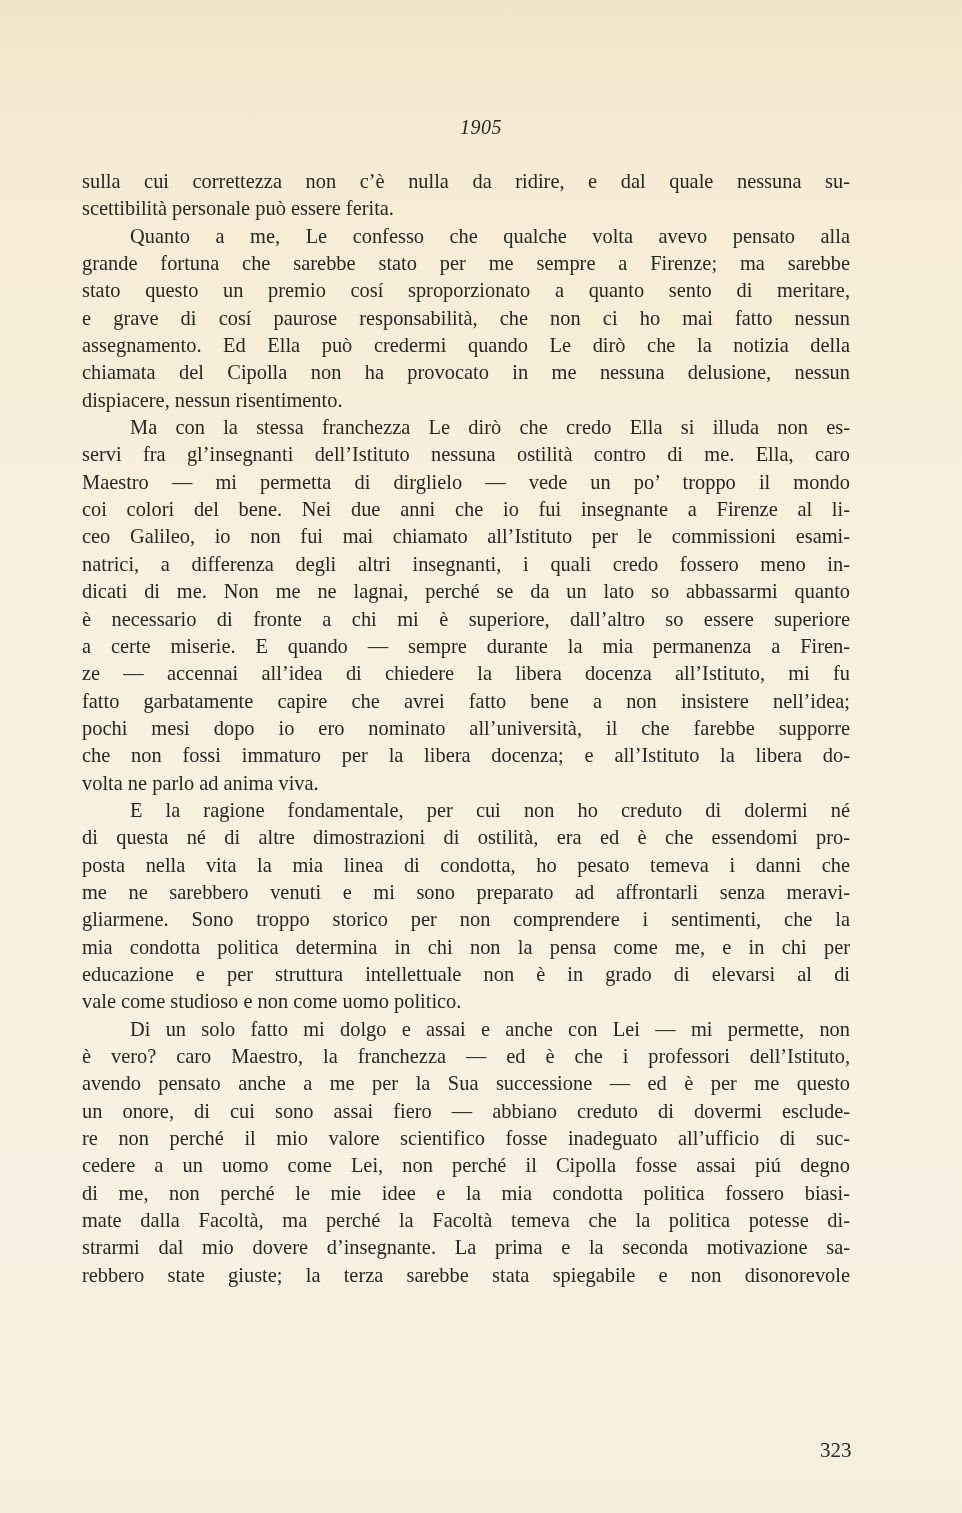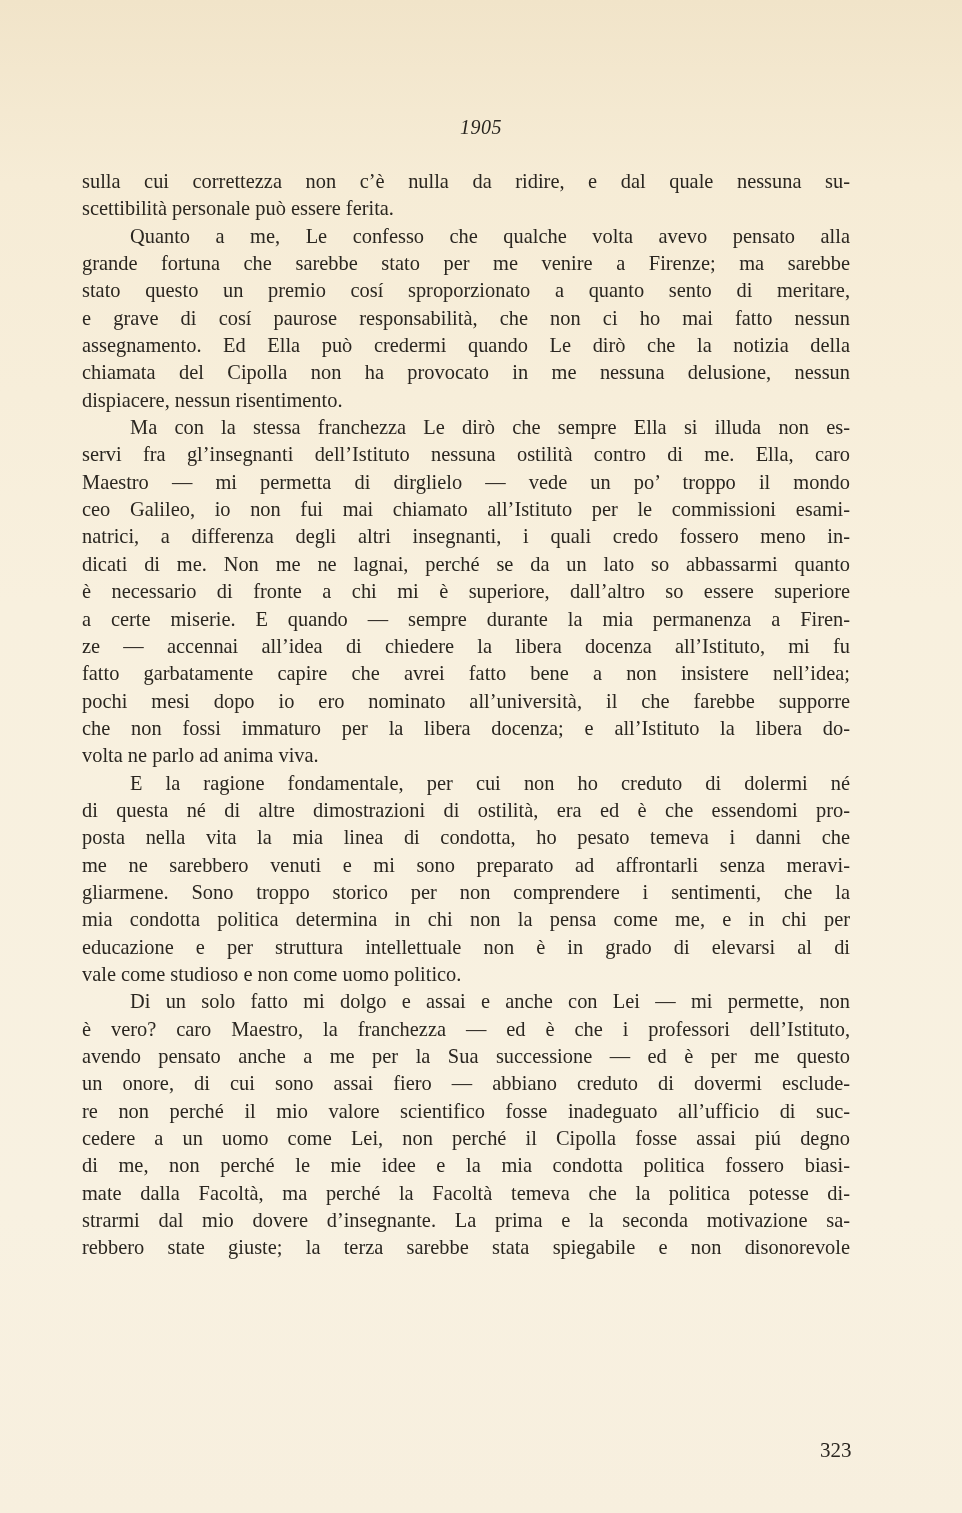--- a/index.html
+++ b/index.html
@@ -37,32 +37,33 @@
 
   <div class="body-text">
 
     <div>
       <span class="line">sulla cui correttezza non c’è nulla da ridire, e dal quale nessuna su-</span>
       <span class="line last">scettibilità personale può essere ferita.</span>
     </div>
 
     <div>
       <span class="line indent">Quanto a me, Le confesso che qualche volta avevo pensato alla</span>
-      <span class="line">grande fortuna che sarebbe stato per me venire a Firenze; ma sarebbe</span>
+      <span class="line">grande fortuna che sarebbe stato per me sempre a Firenze; ma sarebbe</span>
       <span class="line">stato questo un premio cosí sproporzionato a quanto sento di meritare,</span>
       <span class="line">e grave di cosí paurose responsabilità, che non ci ho mai fatto nessun</span>
       <span class="line">assegnamento. Ed Ella può credermi quando Le dirò che la notizia della</span>
       <span class="line">chiamata del Cipolla non ha provocato in me nessuna delusione, nessun</span>
       <span class="line last">dispiacere, nessun risentimento.</span>
     </div>
 
     <div>
-      <span class="line indent">Ma con la stessa franchezza Le dirò che sempre Ella si illuda non es-</span>
+      <span class="line indent">Ma con la stessa franchezza Le dirò che credo Ella si illuda non es-</span>
       <span class="line">servi fra gl’insegnanti dell’Istituto nessuna ostilità contro di me. Ella, caro</span>
       <span class="line">Maestro — mi permetta di dirglielo — vede un po’ troppo il mondo</span>
+      <span class="line">coi colori del bene. Nei due anni che io fui insegnante a Firenze al li-</span>
       <span class="line">ceo Galileo, io non fui mai chiamato all’Istituto per le commissioni esami-</span>
       <span class="line">natrici, a differenza degli altri insegnanti, i quali credo fossero meno in-</span>
       <span class="line">dicati di me. Non me ne lagnai, perché se da un lato so abbassarmi quanto</span>
       <span class="line">è necessario di fronte a chi mi è superiore, dall’altro so essere superiore</span>
       <span class="line">a certe miserie. E quando — sempre durante la mia permanenza a Firen-</span>
       <span class="line">ze — accennai all’idea di chiedere la libera docenza all’Istituto, mi fu</span>
       <span class="line">fatto garbatamente capire che avrei fatto bene a non insistere nell’idea;</span>
       <span class="line">pochi mesi dopo io ero nominato all’università, il che farebbe supporre</span>
       <span class="line">che non fossi immaturo per la libera docenza; e all’Istituto la libera do-</span>
       <span class="line last">volta ne parlo ad anima viva.</span>

